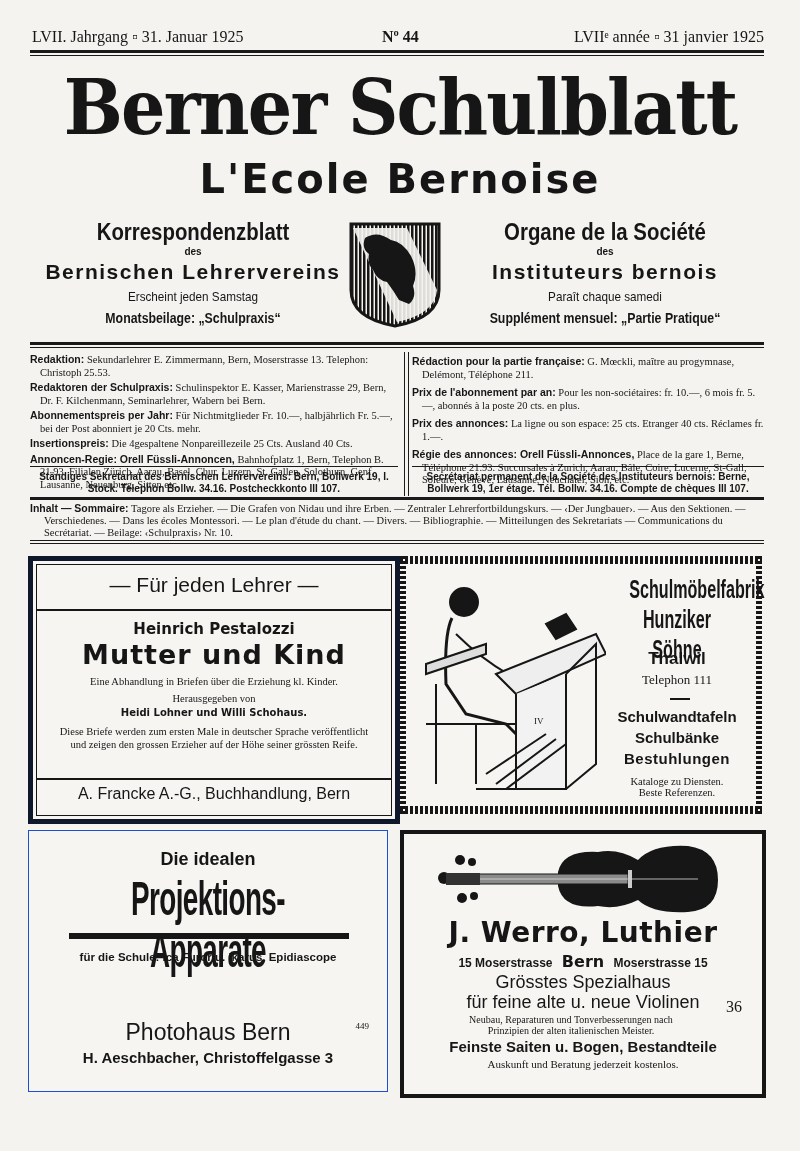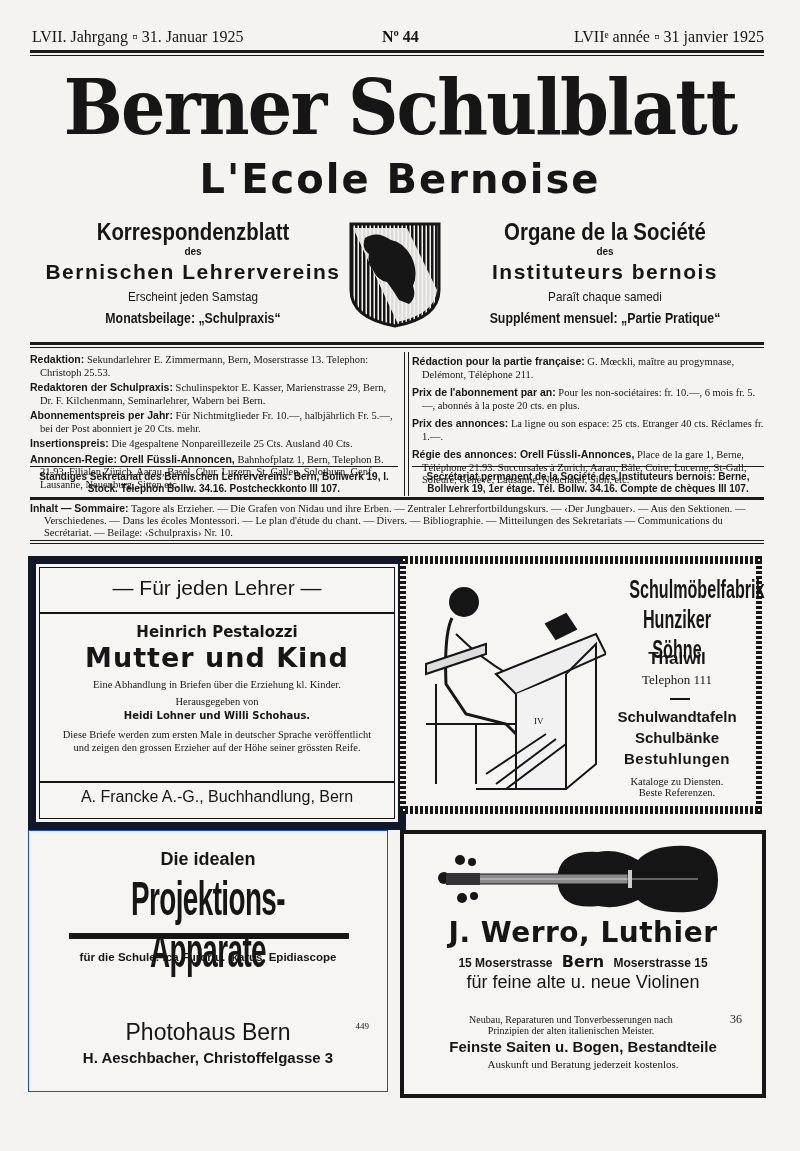--- a/index.html
+++ b/index.html
@@ -38,21 +38,21 @@
   .info p { margin: 0 0 2px 0; padding-left: 10px; text-indent: -10px; }
   .info b.k { font-family: "Liberation Sans", sans-serif; font-weight: bold; font-size: 10.5px; }
   .vsep { position: absolute; left: 404px; width: 3px; border-left: 1px solid #1a1a1a; border-right: 1px solid #1a1a1a; }
 
   .sec { position: absolute; font-family: "Liberation Sans", sans-serif; font-size: 10px; line-height: 12px; text-align: center; }
   .sommaire { top: 502px; left: 30px; width: 734px; font-size: 10.5px; line-height: 12px; }
   .sommaire p { margin: 0; padding-left: 14px; text-indent: -14px; }
 
   
   .ad { position: absolute; background: #f6f5f2; }
-  .ad1 { top: 556px; left: 28px; width: 362px; height: 258px; border: 8px solid #0f172a; }
+  .ad1 { top: 556px; left: 28px; width: 362px; height: 258px; border: 5px solid #0f172a; }
   .ad1 .inner { position: absolute; inset: 3px; border: 1px solid #161616; }
   .ad1 .head { position: absolute; top: 6px; left: 0; right: 0; text-align: center;
      font-family: "Liberation Sans", sans-serif; font-size: 21px; line-height: 28px; }
   .ad1 .hr1 { position: absolute; top: 44px; left: 0; right: 0; height: 2px; background: #161616; }
   .ad1 .pest { position: absolute; top: 55px; left: 0; right: 0; text-align: center;
      font-family: "DejaVu Sans", sans-serif; font-weight: bold; font-size: 15px; }
   .ad1 .mk { position: absolute; top: 74px; left: 0; right: 0; text-align: center;
      font-family: "DejaVu Sans", sans-serif; font-weight: bold; font-size: 27px; letter-spacing: 1px; }
   .ad1 .t { position: absolute; left: 0; right: 0; text-align: center; font-size: 10.5px; line-height: 13px; }
   .ad1 .hr2 { position: absolute; top: 213px; left: 0; right: 0; height: 2px; background: #161616; }
@@ -224,19 +224,20 @@
         <circle cx="36" cy="56" r="4" fill="#161616"></circle>
     </svg>
   </div>
   <div class="center" style="top:82px; font-family:'DejaVu Sans',sans-serif; font-weight:bold; font-size:28px; letter-spacing:0.5px;">J. Werro, Luthier</div>
   <div class="center" style="top:118px; font-family:'Liberation Sans',sans-serif; font-weight:bold; font-size:12px;">
     <span>15 Moserstrasse</span>
     <span style="font-family:'DejaVu Sans',sans-serif; font-size:16px; margin:0 6px;">Bern</span>
     <span>Moserstrasse 15</span>
   </div>
   <div class="center" style="top:138px; font-family:'Liberation Sans',sans-serif; font-size:18px; line-height:20px;">
+    <div>Grösstes Spezialhaus</div>
     <div>für feine alte u. neue Violinen</div>
   </div>
   <div class="abs" style="top:180px; left:52px; width:230px; font-size:10px; line-height:11px; text-align:center;">Neubau, Reparaturen und Tonverbesserungen nach Prinzipien der alten italienischen Meister.</div>
-  <div class="abs" style="top:178px; right:20px; font-size:12px;text-align:right;">36</div>
+  <div class="abs" style="top:164px; right:20px; font-size:16px;text-align:right;">36</div>
   <div class="center" style="top:204px; font-family:'Liberation Sans',sans-serif; font-weight:bold; font-size:15px;">Feinste Saiten u. Bogen, Bestandteile</div>
   <div class="center" style="top:224px; font-size:11px;">Auskunft und Beratung jederzeit kostenlos.</div>
 </div>
 
 </body></html>

